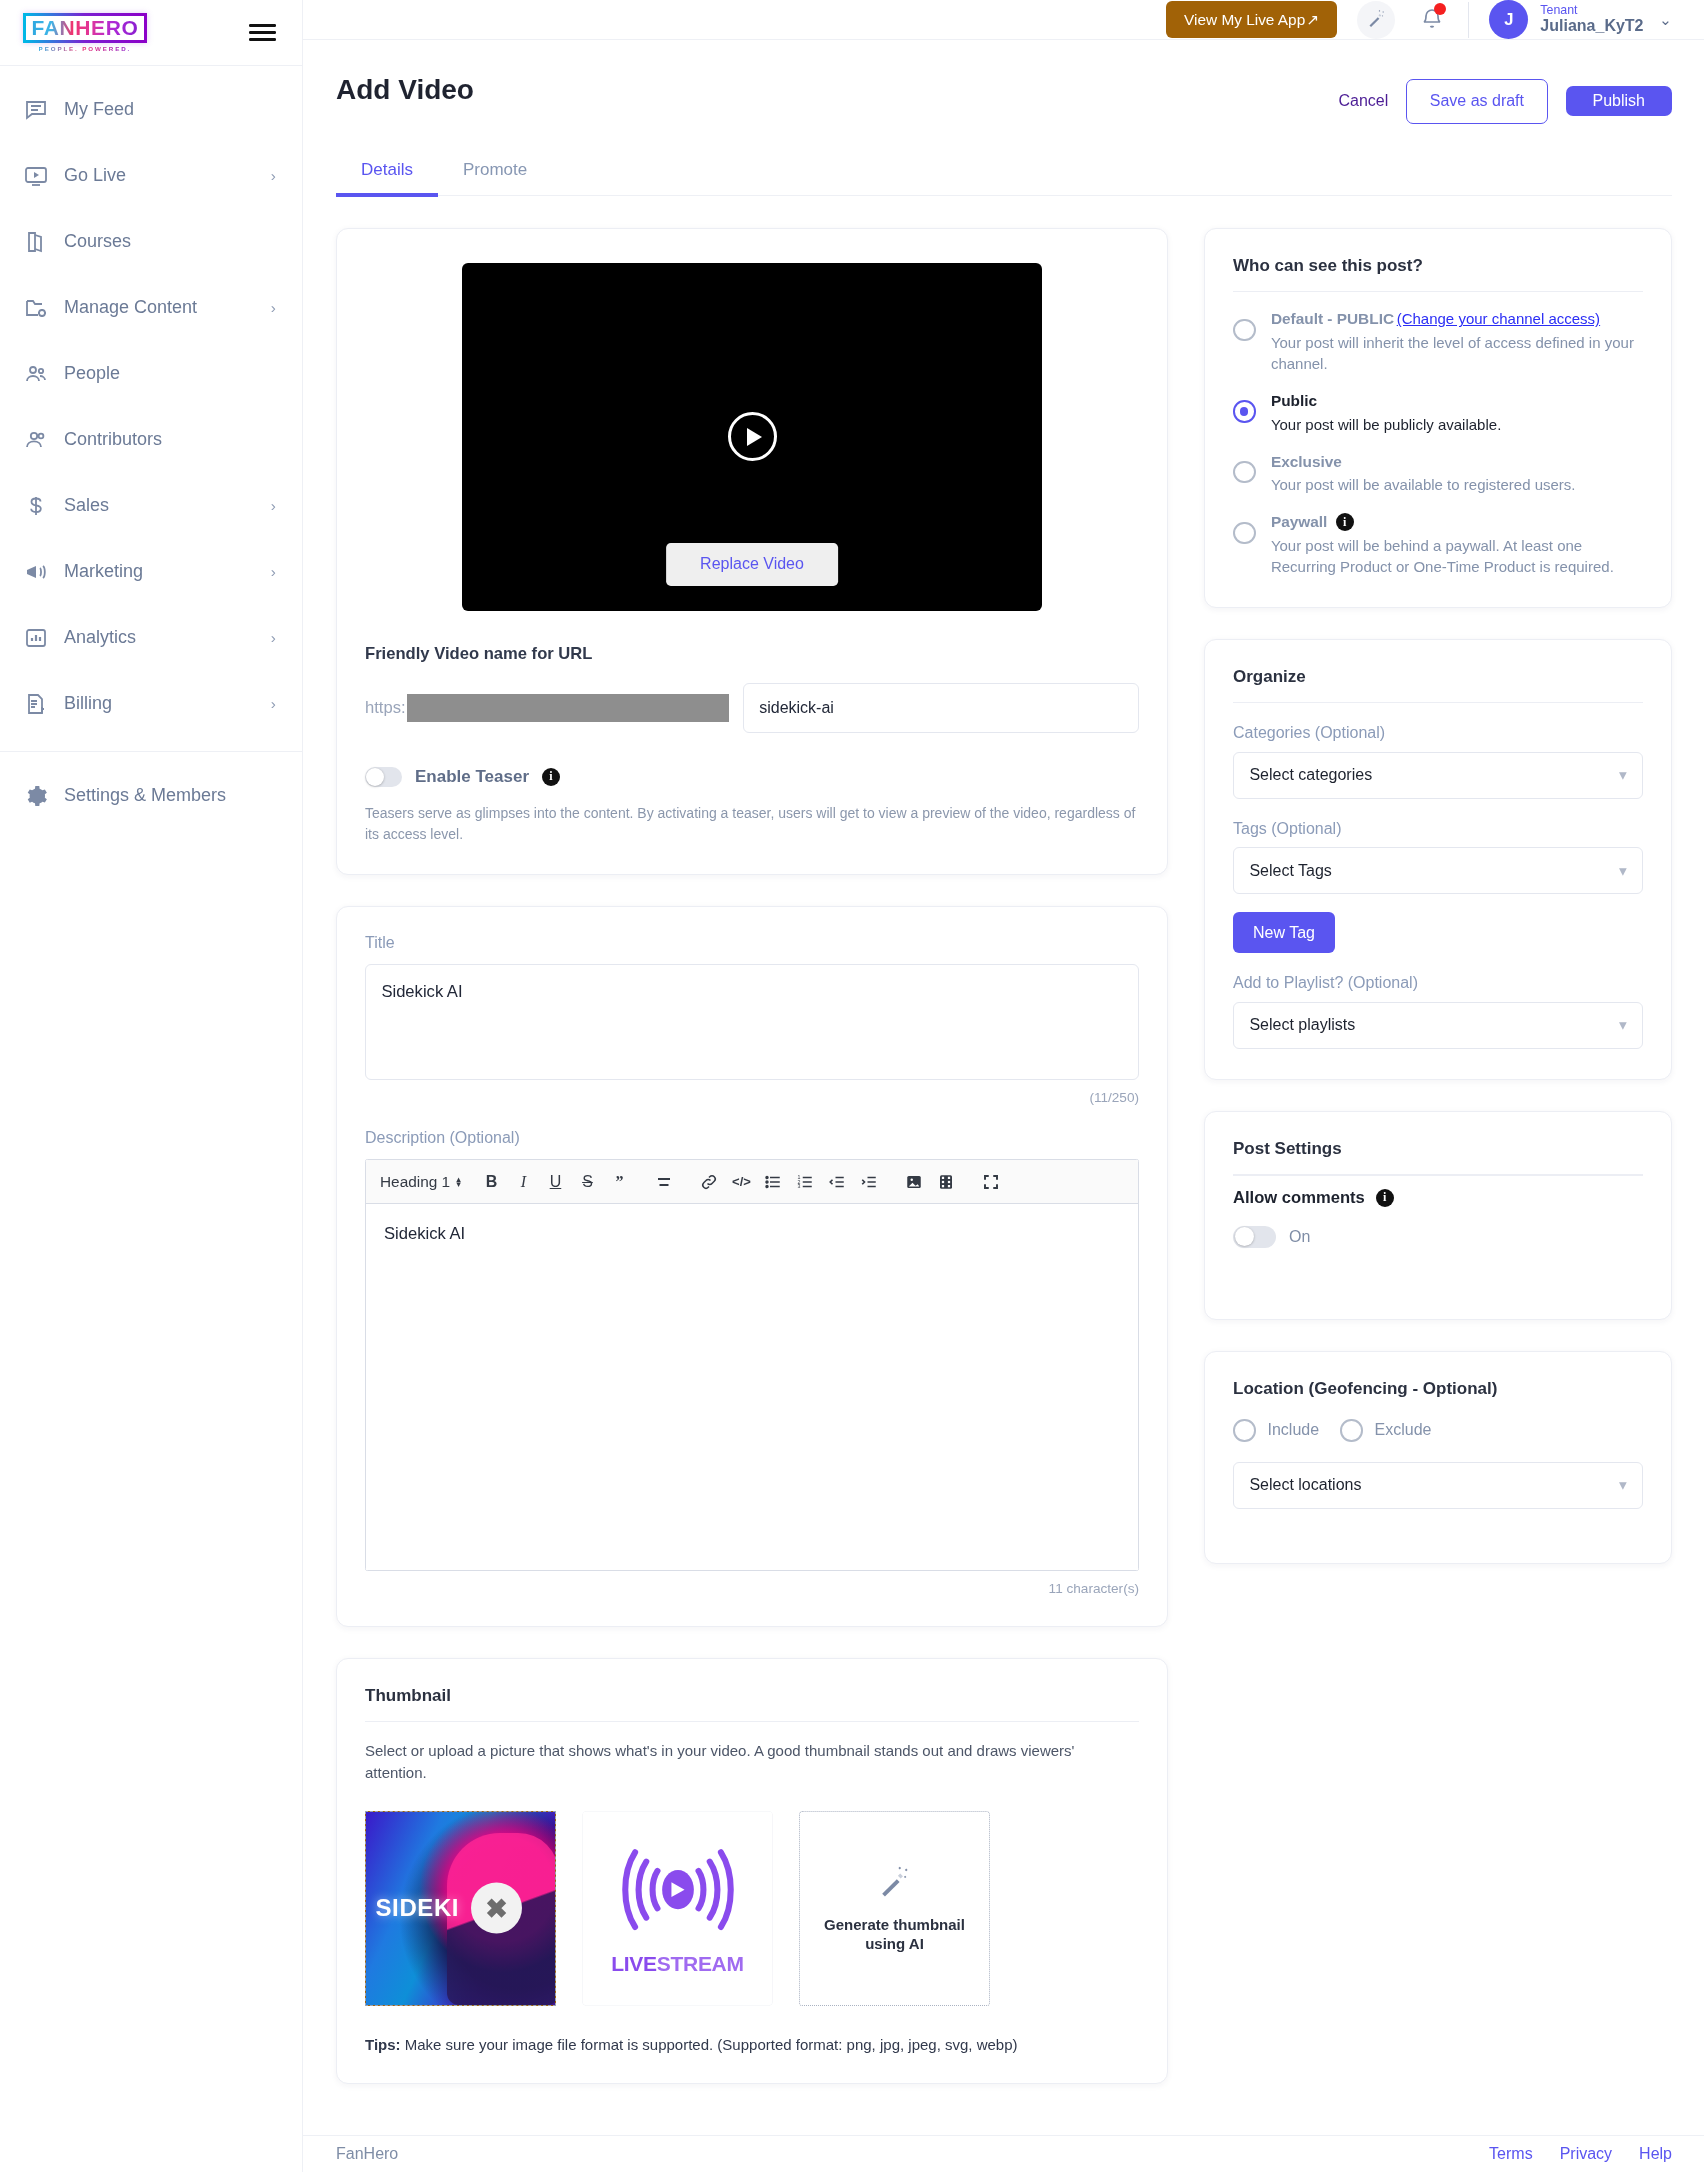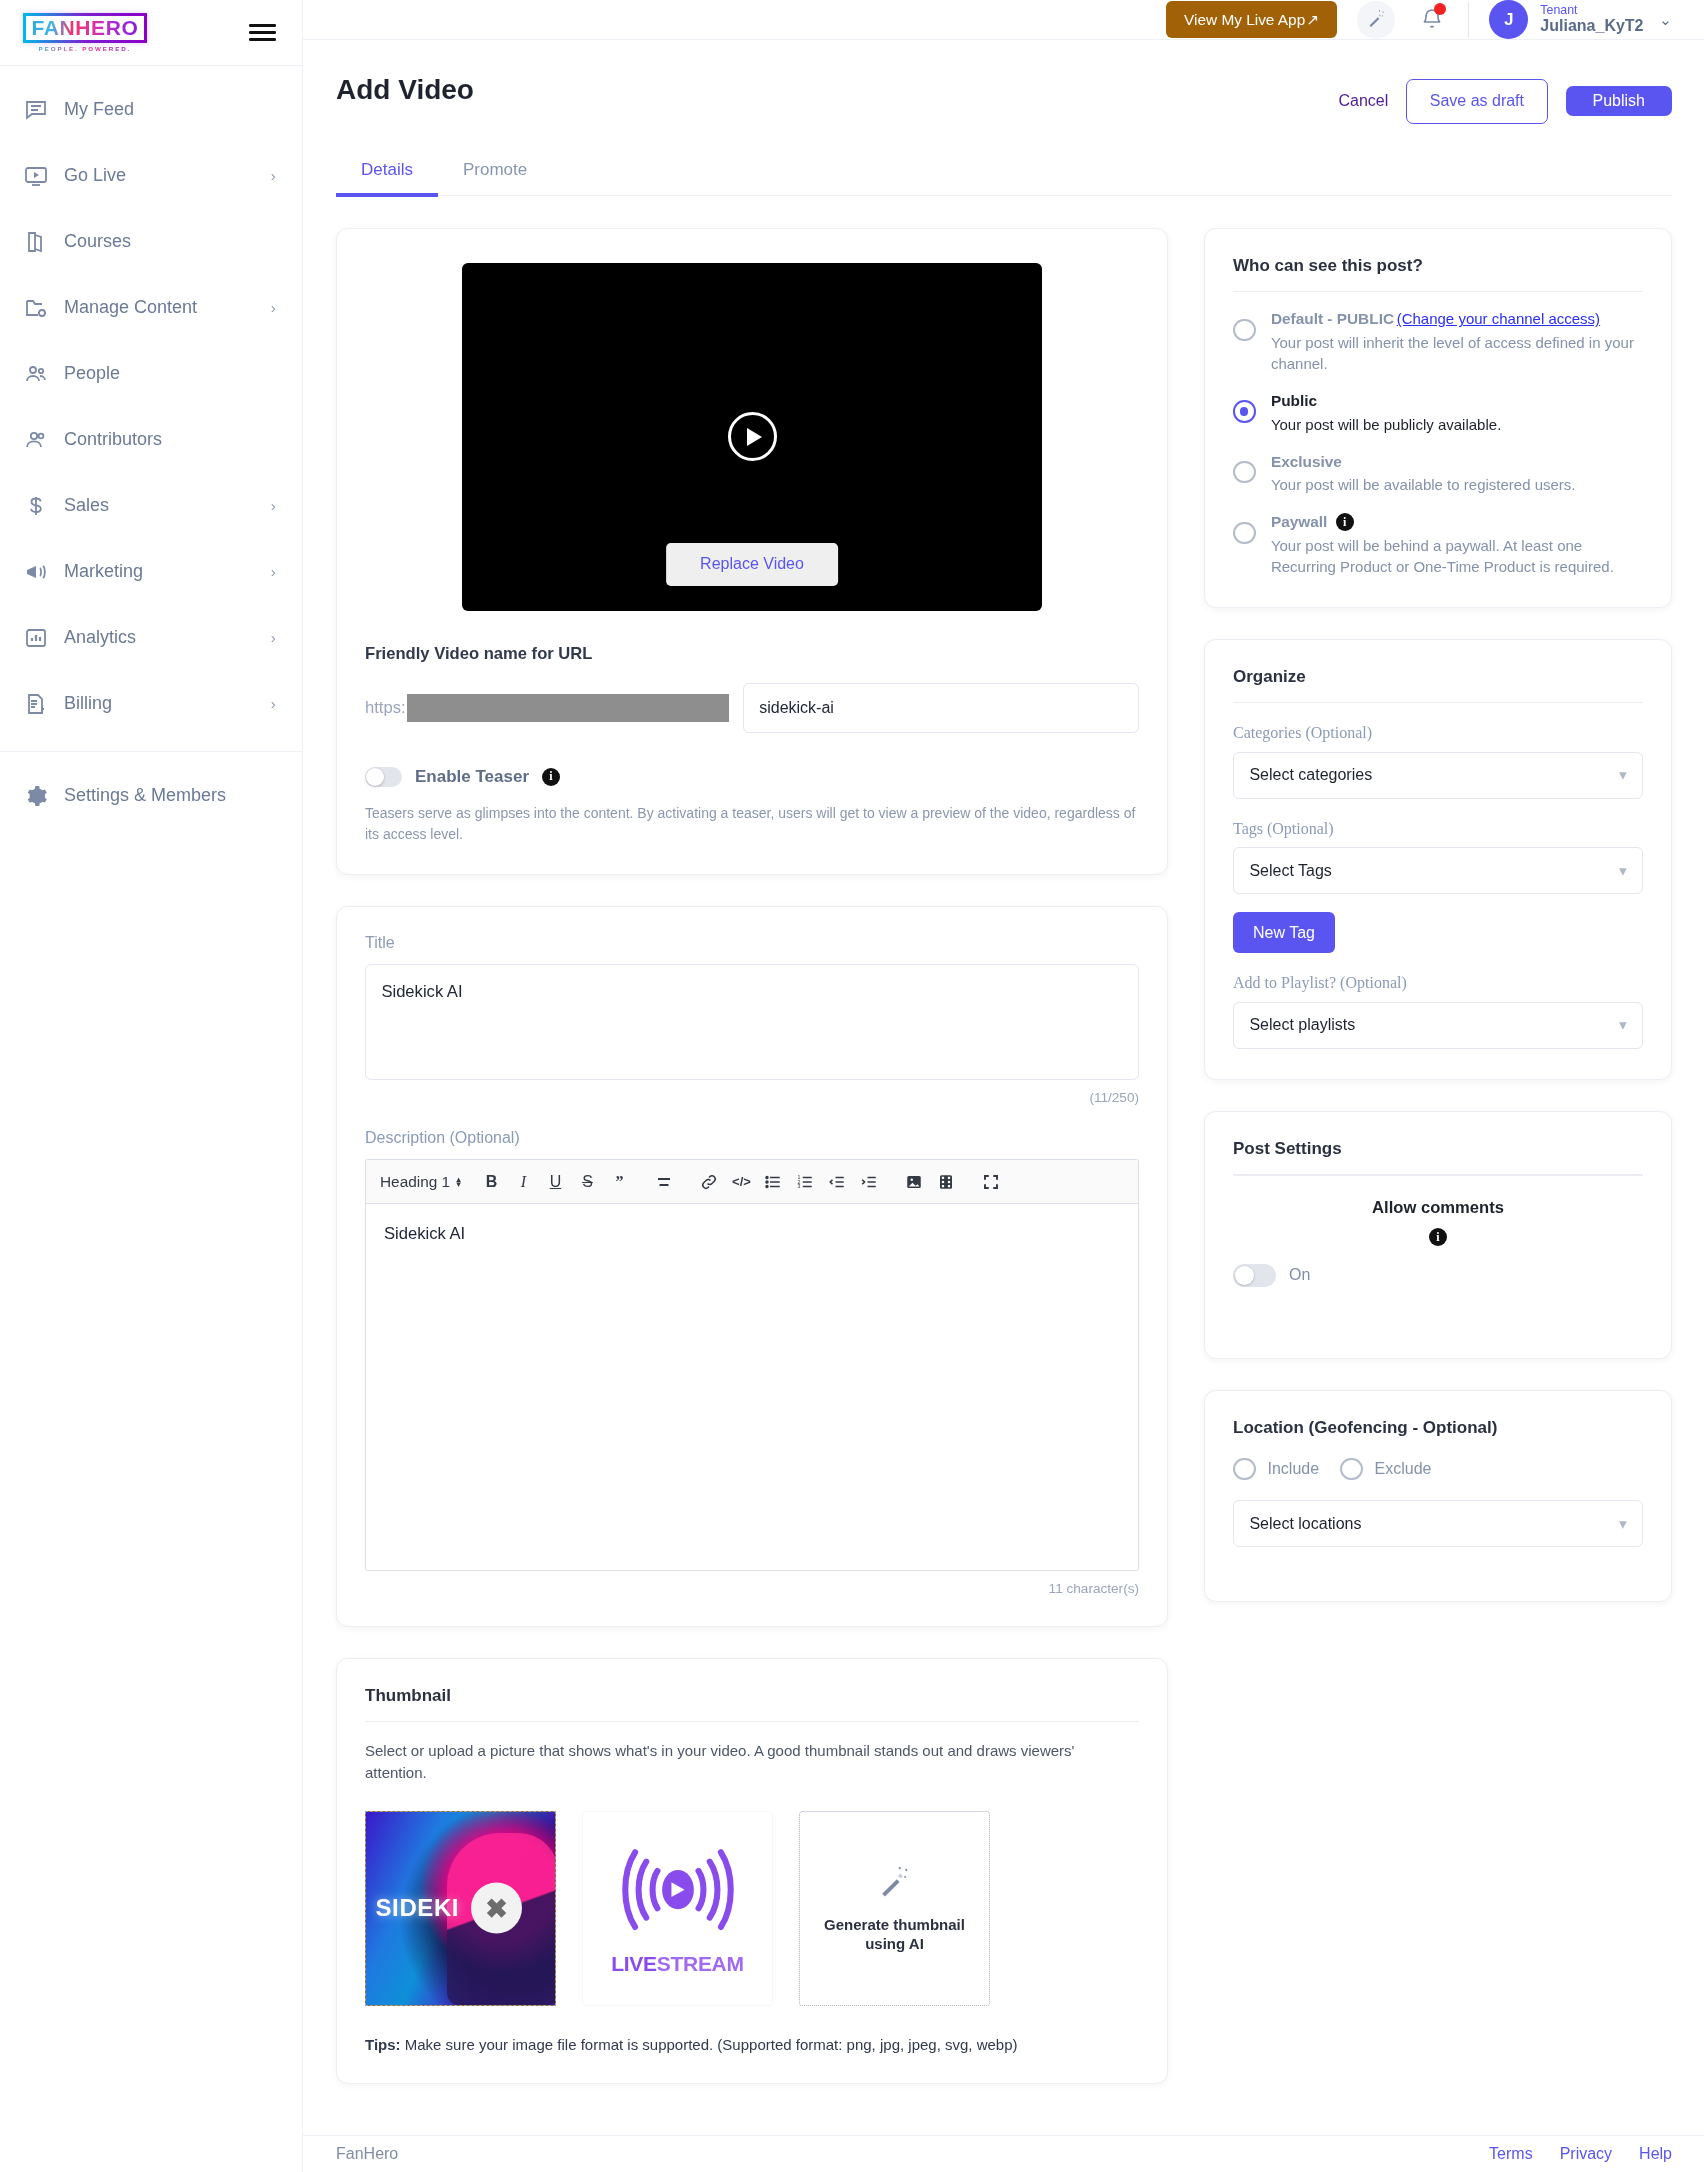--- a/index.html
+++ b/index.html
@@ -245,34 +245,34 @@
     margin-top: 8.3px; background:#fff;
   }
   .radio.sel { border-color:#5a55f0; display:flex; align-items:center; justify-content:center; }
   .radio.sel::after { content:""; width:8.3px;height:8.3px;border-radius:50%;background:#5a55f0;}
   .r-name { font-size:15.4px; font-weight:700; color:#8492ab; }
   .r-name.dark { color:#1d222e; }
   .r-link { font-size:15px; color:#2b2ef5; text-decoration:underline; cursor:pointer; }
   .r-desc { font-size:15px; color:#8492ab; line-height:1.4; margin-top:3.6px; }
   .r-desc.dark { color:#1d222e; }
 
-  .sel-label { font-size:16px; color:#8b9bb8; margin-top:21px;font-family:Liberation Serif, serif; }
+  .sel-label { font-size:16px; color:#8b9bb8; margin-top:21px; }
   .select {
     height:47px; border:1.2px solid #e4e7ef; border-radius:6px; background:#fff;
     display:flex; align-items:center; justify-content:space-between;
     padding: 0 15.4px; margin-top:9.5px; cursor:pointer;
   }
   .select-val { font-size:16px; color:#1d222e; }
   .select-caret { color:#b0b8c8; font-size:15.4px; }
   .btn-newtag {
     background:#5a55f0; color:#fff; border:none; border-radius:6px;
     height:41px; padding:0 20px; font-size:16px; cursor:pointer; margin-top:18px; font-family:inherit;
   }
 
-  .allow-row { display:flex; align-items:center; gap:10.7px; margin-top:22px;flex-direction:column; }
+  .allow-row { display:flex; align-items:center; gap:10.7px; margin-top:12px; }
   .allow-title { font-size:16.6px; font-weight:700; color:#1d222e; }
   .switch-on-row { display:flex; align-items:center; gap:13px; margin-top:18px; }
   .switch-wide {
     width:43px; height:22.5px; border-radius:12px; background:#e2e5ec; position:relative; cursor:pointer; flex:0 0 43px;
   }
   .switch-wide::after{ content:""; position:absolute; left:1.8px; top:1.8px; width:19px;height:19px;border-radius:50%;
     background:#fff; box-shadow:0 0.6px 2.4px rgba(0,0,0,.28); }
   .on-text { font-size:16px; color:#7f8da6; }
 
   .geo-row { display:flex; align-items:center; gap:21px; margin-top:20px; }

